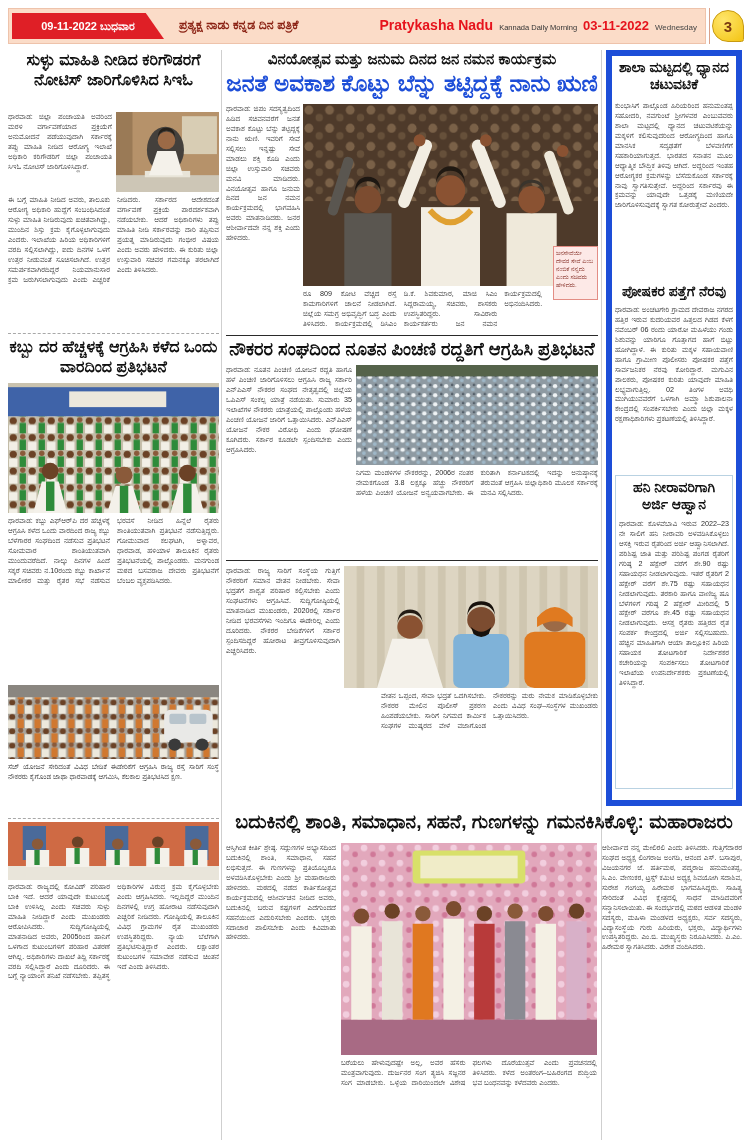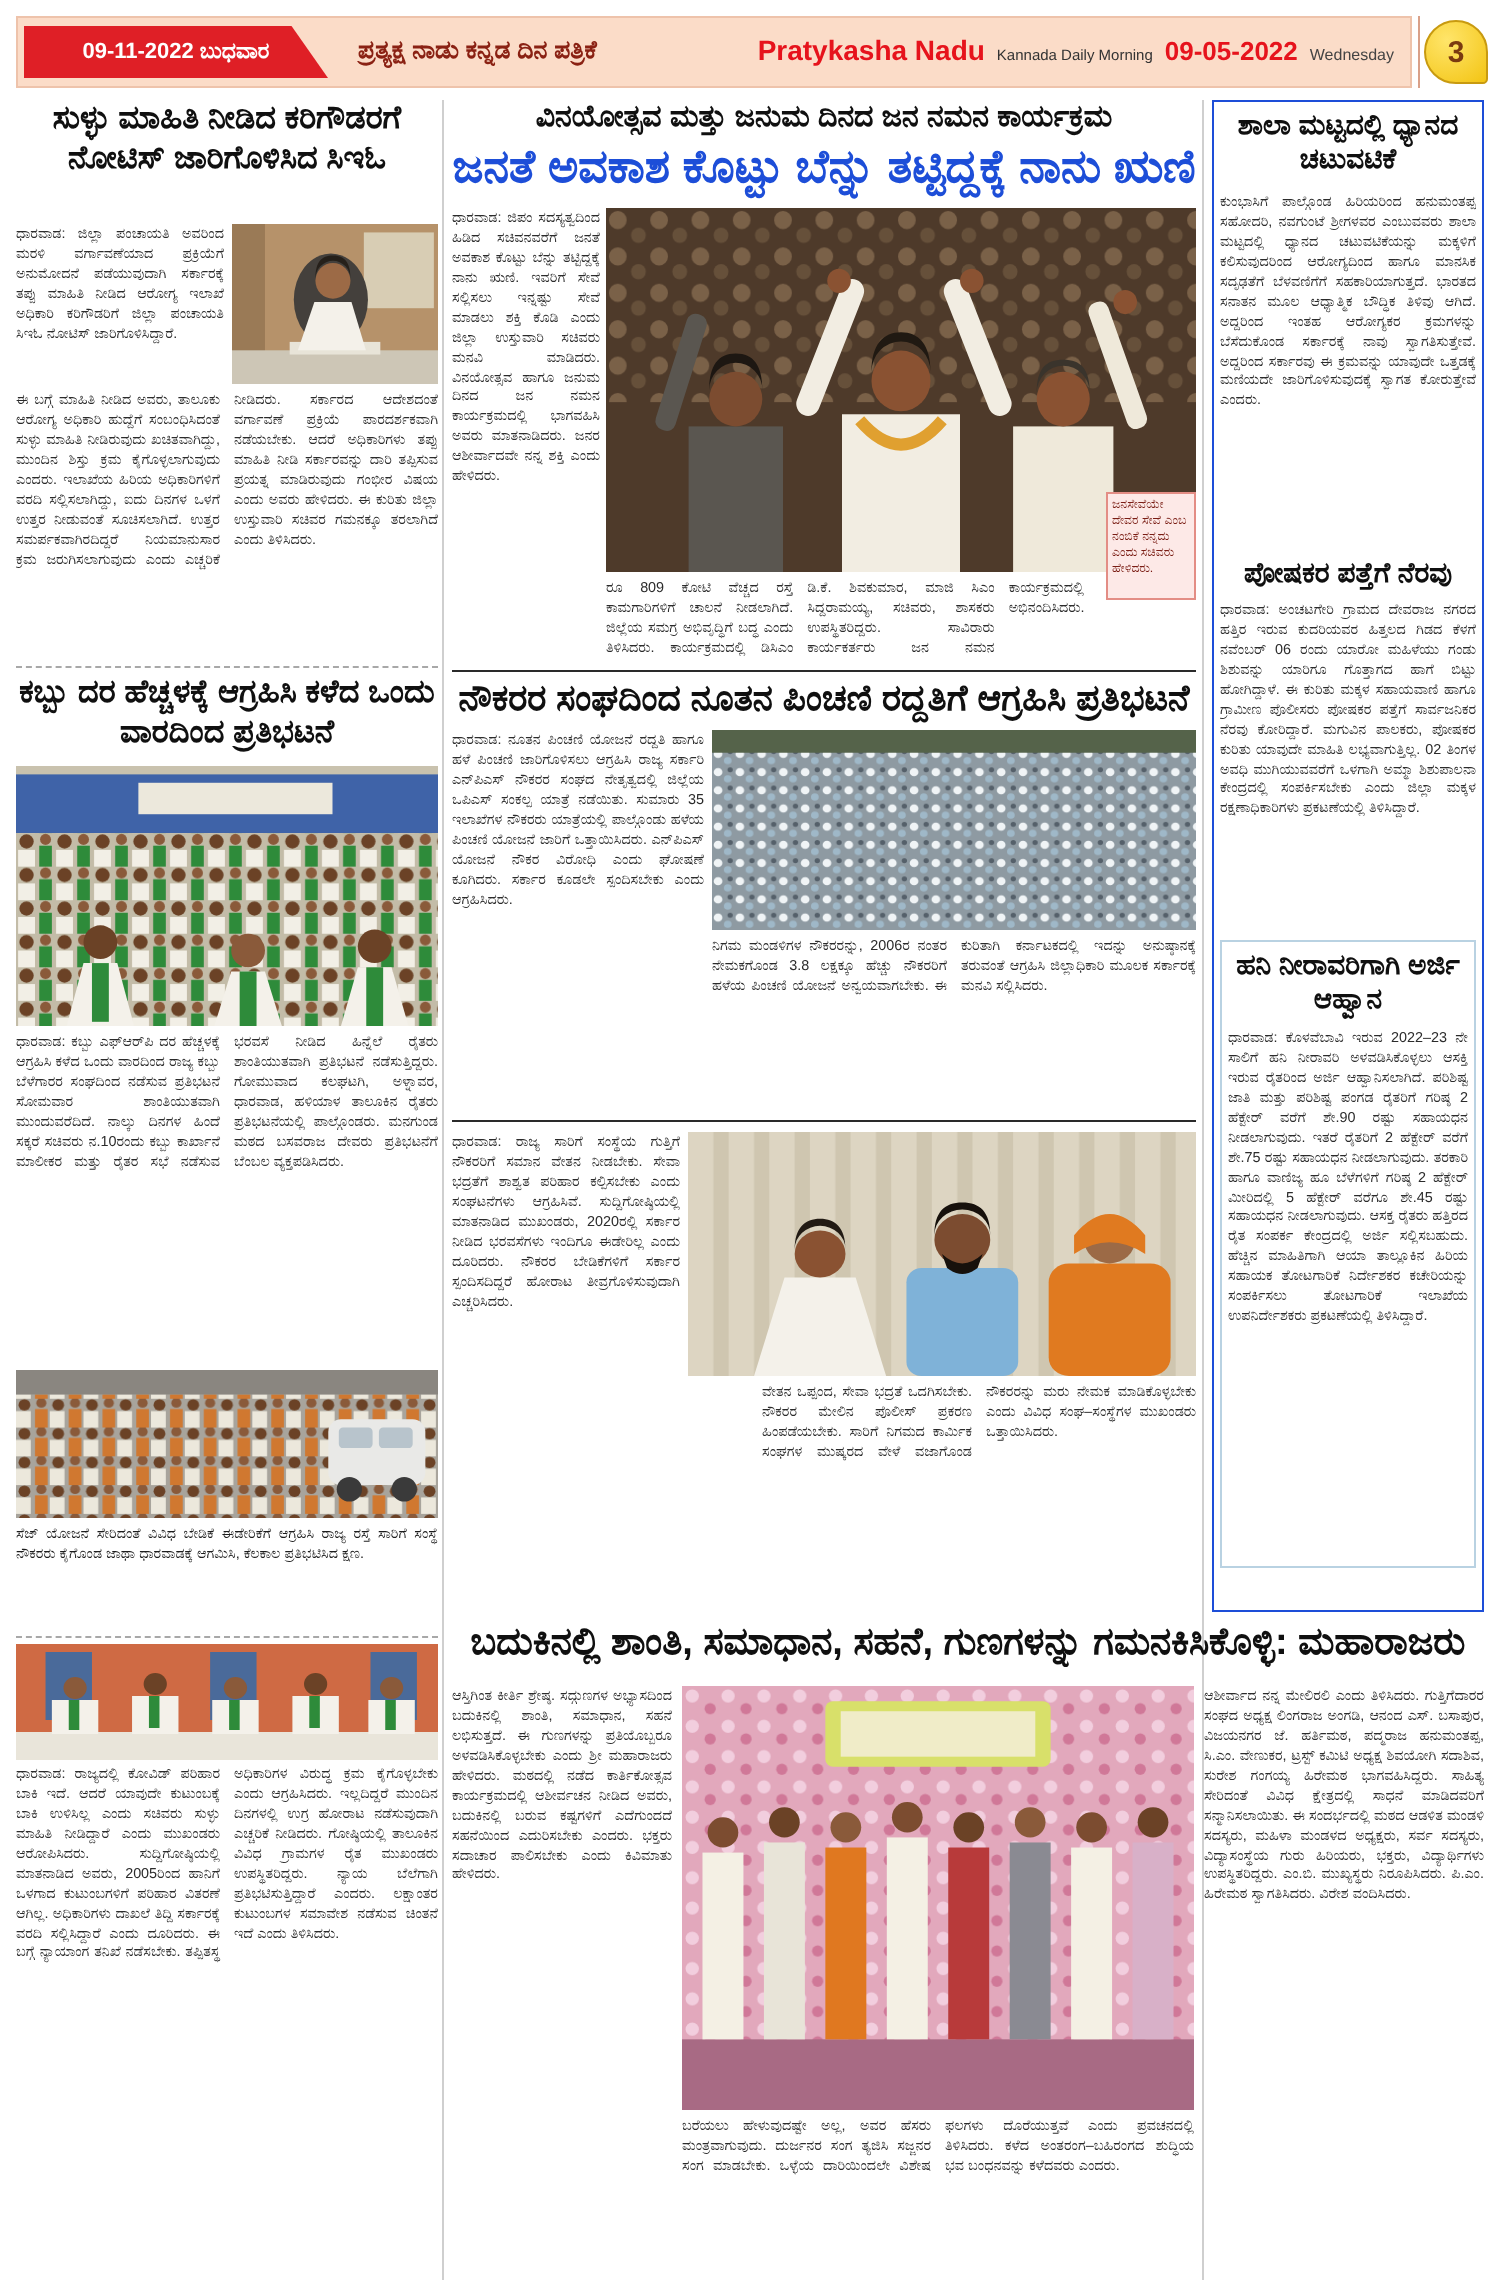--- a/index.html
+++ b/index.html
@@ -71,21 +71,21 @@
   .c2-photo{height:100px;}
   .c2-below{flex:1;}
   .c3{height:244px;overflow:hidden;}
   .c3-head{font-size:18px;height:24px;}
   .c3-row{display:flex;gap:4px;height:214px;margin-top:2px;}
   .c3-colleft{width:114px;}
   .c3-right{flex:1;display:flex;flex-direction:column;gap:3px;}
   .c3-photo{height:122px;}
   .c3-below{flex:1;margin-left:37px;}
   
-  .right-col{position:absolute;left:606px;top:50px;width:136px;height:756px;border:1px solid #1d4ed8;
+  .right-col{position:absolute;left:606px;top:50px;width:136px;height:756px;border:6px solid #1d4ed8;
              box-sizing:border-box;padding:3px;overflow:hidden;}
   .r-head{font-size:14px;}
   .r1-head{height:40px;}
   .r1-body{height:178px;margin-top:2px;}
   .r2-head{height:20px;margin-top:4px;}
   .r2-body{height:166px;margin-top:2px;}
   .r3-box{border:1px solid #b9d2e2;padding:3px;margin-top:4px;height:314px;box-sizing:border-box;overflow:hidden;}
   .r3-head{height:38px;}
   .r3-body{height:264px;margin-top:2px;}
   
@@ -102,21 +102,21 @@
 <body>
 
 <div class="page">
 
   <div class="masthead">
     <div class="datebox">09-11-2022 ಬುಧವಾರ</div>
     <div class="tagline">ಪ್ರತ್ಯಕ್ಷ ನಾಡು ಕನ್ನಡ ದಿನ ಪತ್ರಿಕೆ</div>
     <div class="brand">
       <span class="brand-name">Pratykasha Nadu</span>
       <span class="brand-sub">Kannada Daily Morning</span>
-      <span class="brand-date">09-05-2022</span>
+      <span class="brand-date">03-11-2022</span>
       <span class="brand-day">Wednesday</span>
     </div>
   </div>
   <div class="badge-sep"></div>
   <div class="badge">3</div>
 
   <div class="vline vl-a"></div>
   <div class="vline vl-b"></div>
 
   <div class="left-col">

